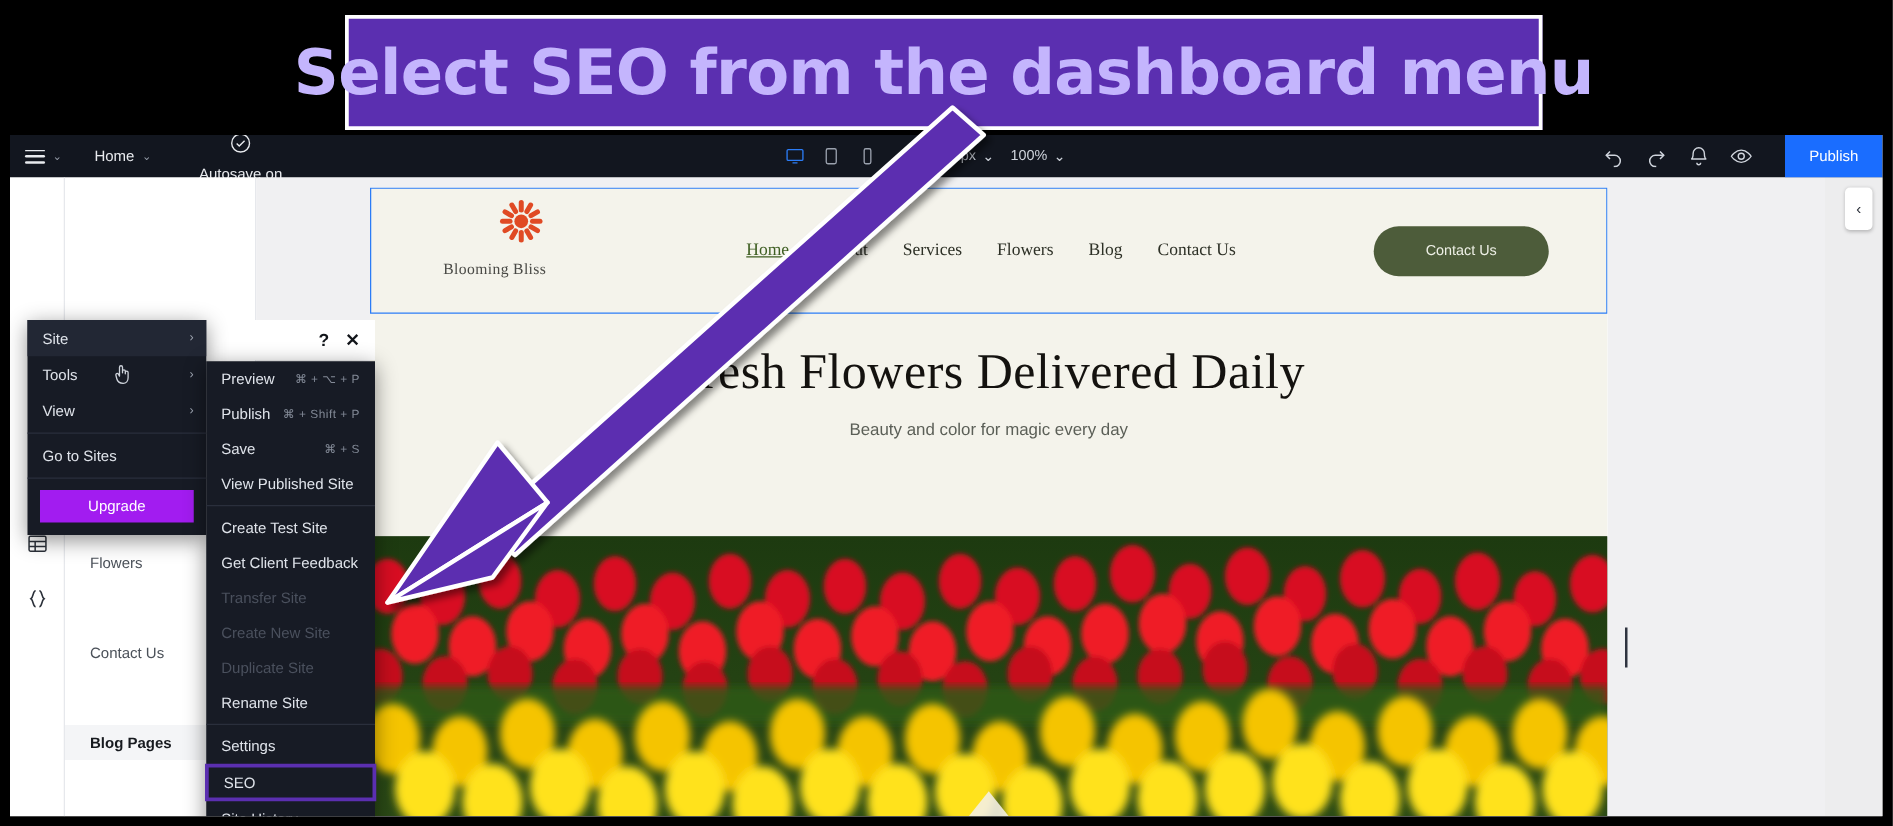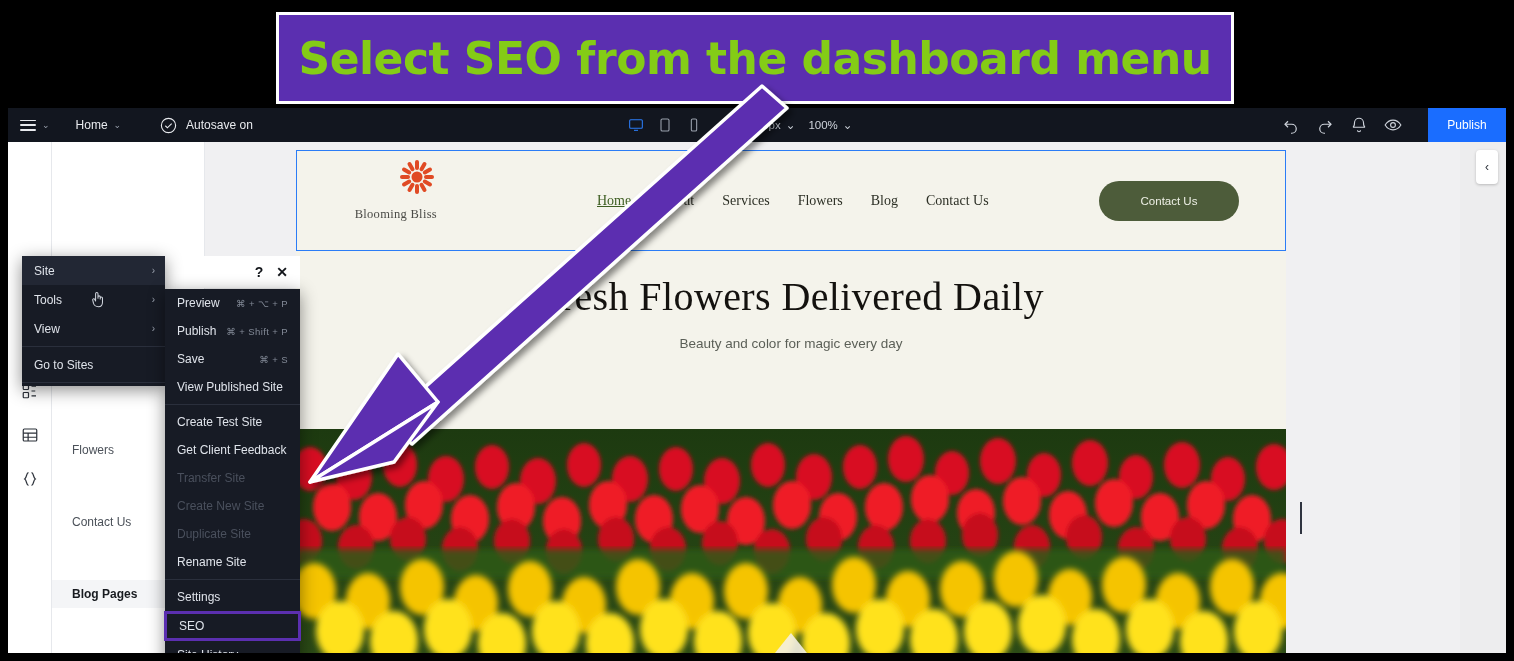--- a/index.html
+++ b/index.html
@@ -13,22 +13,22 @@
 
   
   .callout {
     position: absolute; left: 276px; top: 12px;
     width: 958px; height: 92px;
     background: #5b2fb0;
     border: 3px solid #ffffff;
     display: flex; align-items: center; justify-content: center;
   }
   .callout-text {
-    color: #84cc16;
-    font-size: 44px;
+    color: #c4b5fd;
+    font-size: 50px;
     font-weight: bold;
     font-family: "DejaVu Sans", sans-serif;
     letter-spacing: -0.5px;
     white-space: nowrap;
   }
 
   
   .editor {
     position: absolute; left: 8px; top: 108px;
     width: 1498px; height: 545px;
@@ -41,21 +41,21 @@
     position: absolute; left: 0; top: 0; width: 1498px; height: 34px;
     background: #12161f;
     display: flex; align-items: center;
   }
   .tb-left { display: flex; align-items: center; gap: 0; padding-left: 12px; }
   .hamburger { display: flex; flex-direction: column; justify-content: space-between;
                width: 16px; height: 11px; cursor: pointer; }
   .hamburger i { display: block; height: 1.6px; background: #e8eaee; border-radius: 1px; }
   .caret { color: #9aa1ad; font-size: 9px; margin-left: 6px; }
   .tb-item { color: #e8eaee; font-size: 12px; margin-left: 26px; }
-  .tb-autosave { display: flex; align-items: center; gap: 8px; margin-left: 38px; }
+  .tb-autosave { display: flex; align-items: center; gap: 8px; margin-left: 38px; flex-direction: column; }
   .cloud-ic { width: 19px; height: 19px; }
   .tb-center { position: absolute; left: 620px; top: 0; height: 34px;
                display: flex; align-items: center; gap: 13px; }
   .dev-ic { width: 16px; height: 16px; display: block; }
   .dots { color: #7d8491; font-size: 12px; letter-spacing: 1px; }
   .sel-val { color: #cfd4dc; font-size: 11.5px; display: flex; align-items: center; gap: 5px; }
   .tb-right { position: absolute; right: 0; top: 0; height: 34px;
               display: flex; align-items: center; gap: 16px; padding-right: 0; }
   .ic-btn { width: 18px; height: 18px; display: block; cursor: pointer; }
   .publish-btn {
@@ -520,20 +520,23 @@
       </div>
       <div class="dm-row">
         <span>View</span>
         <span class="arr">›</span>
       </div>
       <div class="dm-sep"></div>
       <div class="dm-row">
         <span>Go to Sites</span>
       </div>
       <div class="dm-sep"></div>
+      <div class="upgrade-wrap">
+        <div class="upgrade-btn">Upgrade</div>
+      </div>
     </div>
 
     <svg class="cursor-hand" viewBox="0 0 20 22">
       <path d="M7 13V4.5a1.5 1.5 0 0 1 3 0V10m0-1.5a1.4 1.4 0 0 1 2.8 0V11m0-1.2a1.4 1.4 0 0 1 2.8 0v5.2c0 3.2-2 5.6-5 5.6-3.2 0-5.6-1.6-6.3-4.6l-.9-3.5a1.4 1.4 0 0 1 2.4-1.3L7 13.4" fill="none" stroke="#cfd4dc" stroke-width="1.3" stroke-linecap="round" stroke-linejoin="round"></path>
     </svg>
 
     <div class="sub-menu">
       <div class="sm-row">
         <span>Preview</span>
         <span class="sc">⌘ + ⌥ + P</span>

